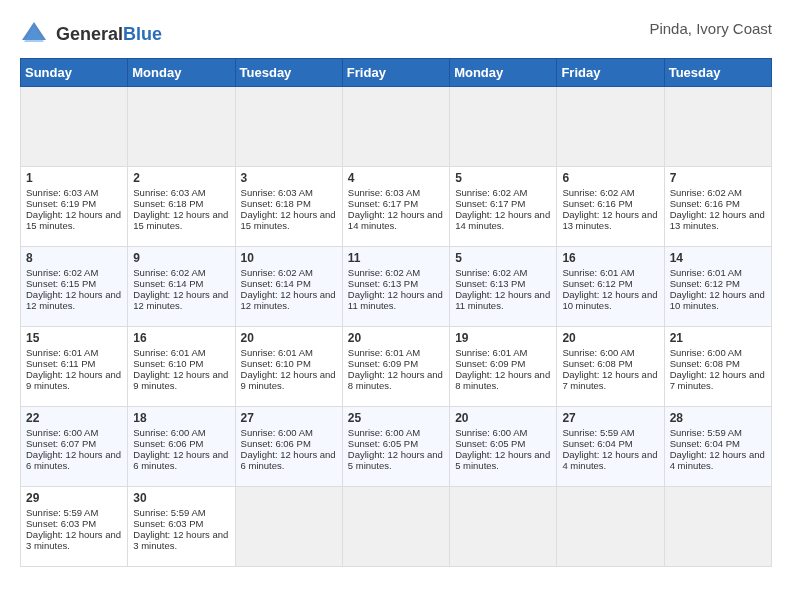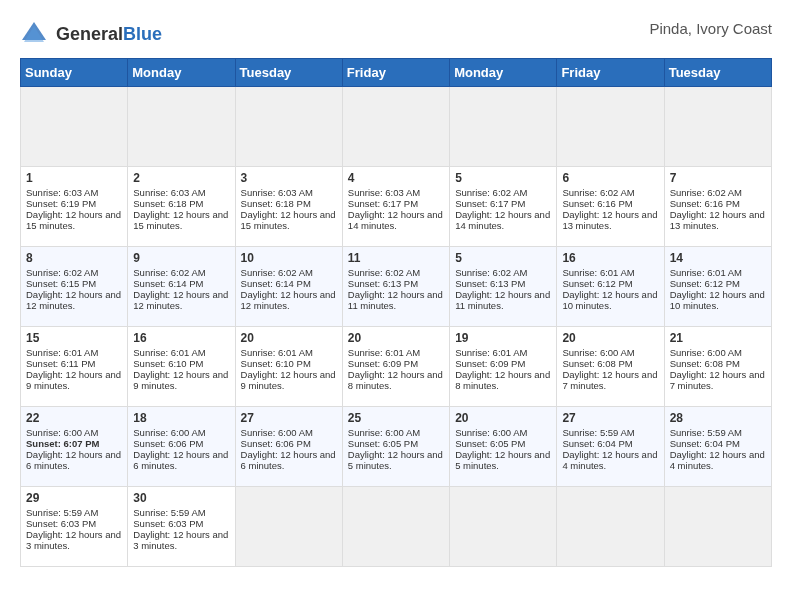--- a/index.html
+++ b/index.html
@@ -255,21 +255,21 @@
           <span class="day-num">21</span>
           <span style="display: block;">Sunrise: 6:00 AM</span>
           <span style="display: block;">Sunset: 6:08 PM</span>
           <span style="display: block;">Daylight: 12 hours and 7 minutes.</span>
         </td>
       </tr>
       <tr>
         <td>
           <span class="day-num">22</span>
           <span style="display: block;">Sunrise: 6:00 AM</span>
-          <span style="display: block; font-weight: bold;">Sunset: 6:07 PM</span>
+          <span style="display: block;">Sunset: 6:07 PM</span>
           <span style="display: block;">Daylight: 12 hours and 6 minutes.</span>
         </td>
         <td>
           <span class="day-num">18</span>
           <span style="display: block;">Sunrise: 6:00 AM</span>
           <span style="display: block;">Sunset: 6:06 PM</span>
           <span style="display: block;">Daylight: 12 hours and 6 minutes.</span>
         </td>
         <td>
           <span class="day-num">27</span>

